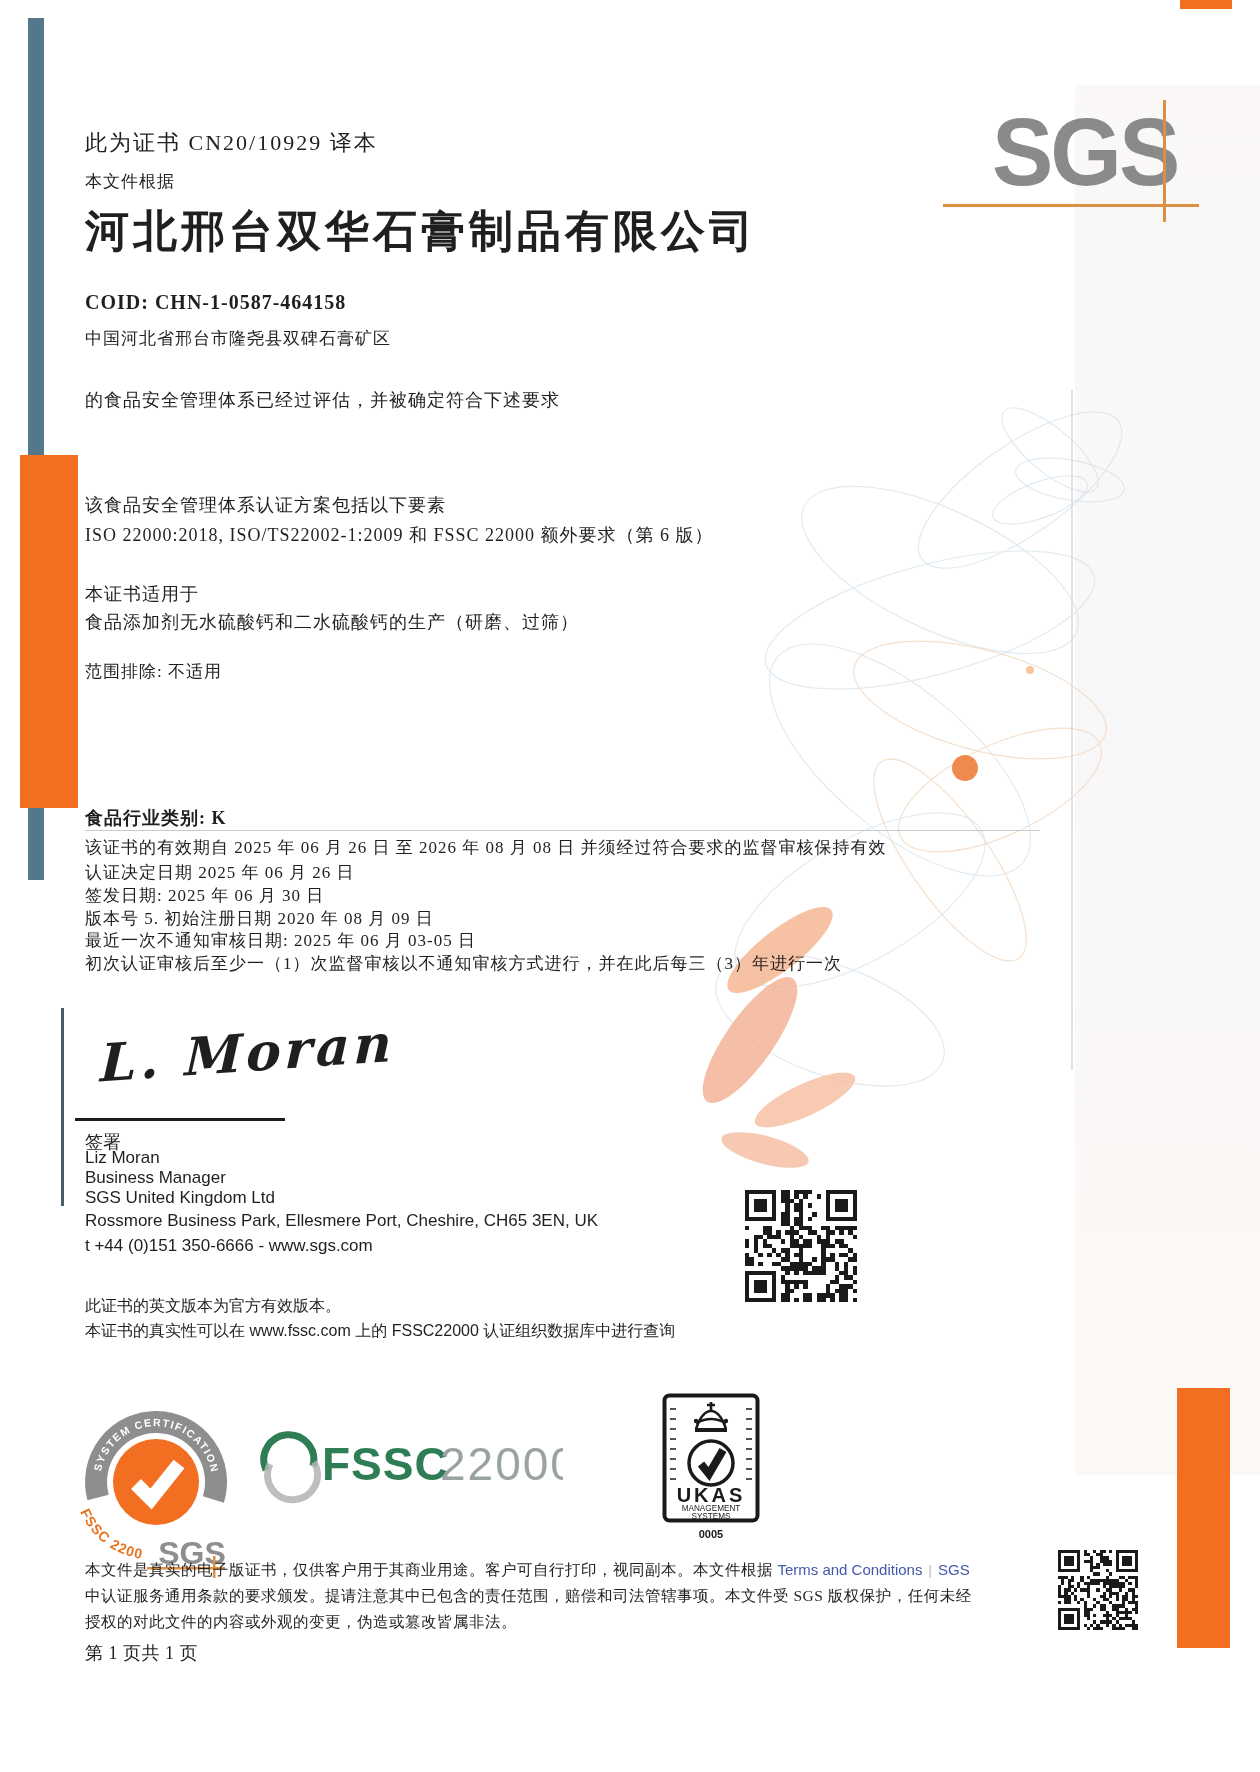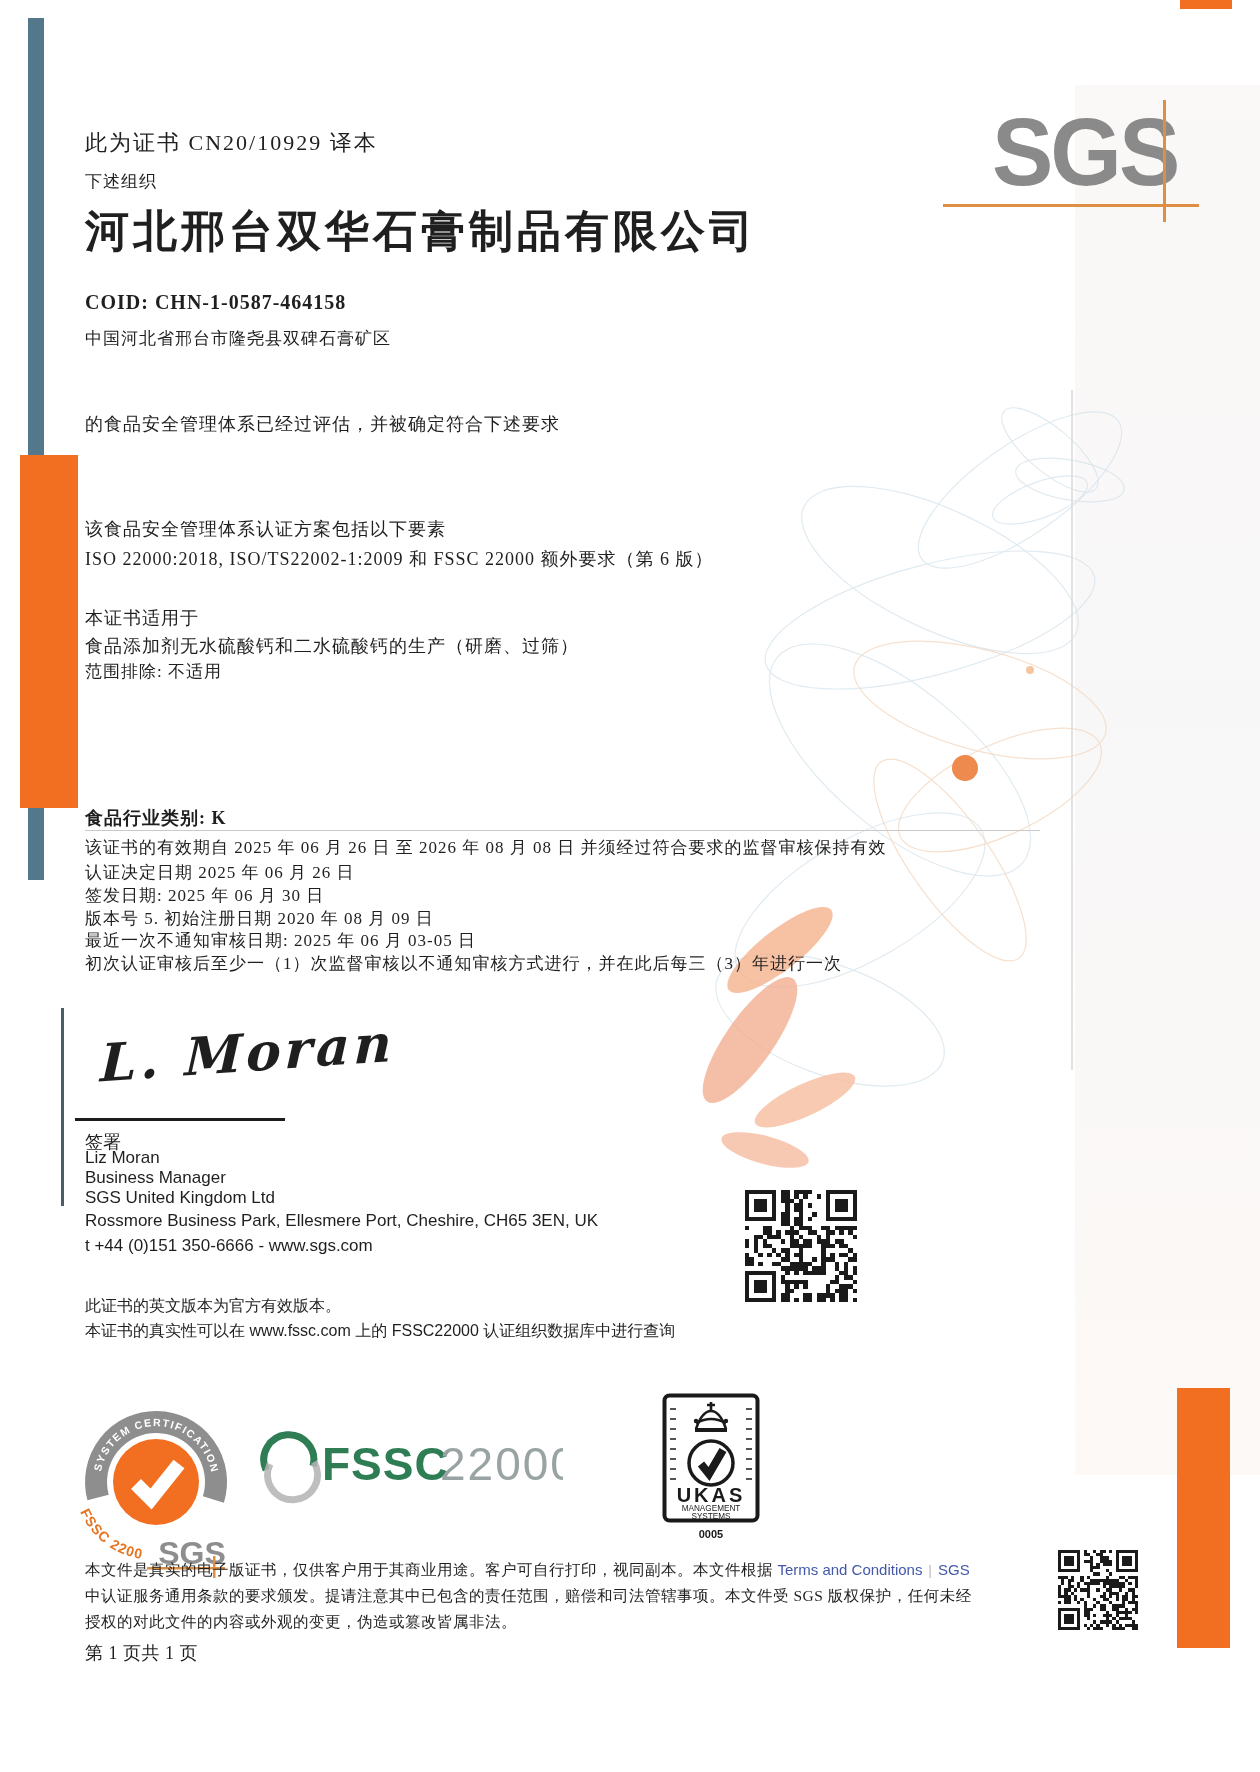--- a/index.html
+++ b/index.html
@@ -17,21 +17,21 @@
   
   .sgs-logo-text{left:992px;top:106px;font-family:"Liberation Sans",sans-serif;font-weight:bold;
                  font-size:92px;line-height:1;letter-spacing:-3px;color:#8a8a8a;z-index:4;
                  transform:scaleY(1.04);}
   .sgs-hline{left:943px;top:204px;width:256px;height:3px;background:#dd8f44;z-index:5;}
   .sgs-vline{left:1163px;top:100px;width:3px;height:122px;background:#dd8f44;z-index:5;}
   
   .t{left:85px;z-index:4;white-space:nowrap;text-align:center;}
   .tn{font-size:22px;letter-spacing:2px;}
   .small{font-size:17px;letter-spacing:1px;}
-  .body18{font-size:18px;letter-spacing:1px;margin-top:24px;}
+  .body18{font-size:18px;letter-spacing:1px;}
   .company{font-size:44px;font-weight:bold;letter-spacing:4px;}
   .coid{font-size:20px;font-weight:bold;letter-spacing:1px;}
   .h-std{font-size:29px;font-weight:bold;letter-spacing:2px;}
   .h-cat{font-size:18px;font-weight:bold;letter-spacing:1px;}
   .cat-rule{left:85px;top:830px;width:955px;height:1px;background:#c9c9c9;z-index:4;}
   .sans{font-family:"Liberation Sans",sans-serif;letter-spacing:0;}
   
   .sig-left-rule{left:61px;top:1008px;width:3px;height:198px;background:#4a5e6a;z-index:4;}
   .sig-script{left:100px;top:1022px;font-size:52px;font-family:"DejaVu Serif",serif;
               font-style:italic;font-weight:bold;transform:rotate(-4deg) skewX(-6deg);
@@ -90,21 +90,21 @@
   <div class="abs orange-bar-left"></div>
 
   <div class="abs orange-sliver-top"></div>
   <div class="abs orange-bar-bottom"></div>
 
   <div class="abs sgs-logo-text">SGS</div>
   <div class="abs sgs-hline"></div>
   <div class="abs sgs-vline"></div>
 
   <div class="abs t tn" style="top:128px">此为证书 CN20/10929 译本</div>
-  <div class="abs t small" style="top:170px">下述组织</div>
+  <div class="abs t small" style="top:170px">本文件根据</div>
   <div class="abs t company" style="top:202px">河北邢台双华石膏制品有限公司</div>
   <div class="abs t coid" style="top:291px">COID: CHN-1-0587-464158</div>
   <div class="abs t small" style="top:327px">中国河北省邢台市隆尧县双碑石膏矿区</div>
   <div class="abs t body18" style="top:388px">的食品安全管理体系已经过评估，并被确定符合下述要求</div>
   <div class="abs t body18" style="top:493px">该食品安全管理体系认证方案包括以下要素</div>
   <div class="abs t body18" style="top:523px">ISO 22000:2018, ISO/TS22002-1:2009 和 FSSC 22000 额外要求（第 6 版）</div>
   <div class="abs t body18" style="top:582px">本证书适用于</div>
   <div class="abs t body18" style="top:610px">食品添加剂无水硫酸钙和二水硫酸钙的生产（研磨、过筛）</div>
   <div class="abs t small" style="top:660px">范围排除: 不适用</div>
   <div class="abs t h-cat" style="top:806px">食品行业类别: K</div>

